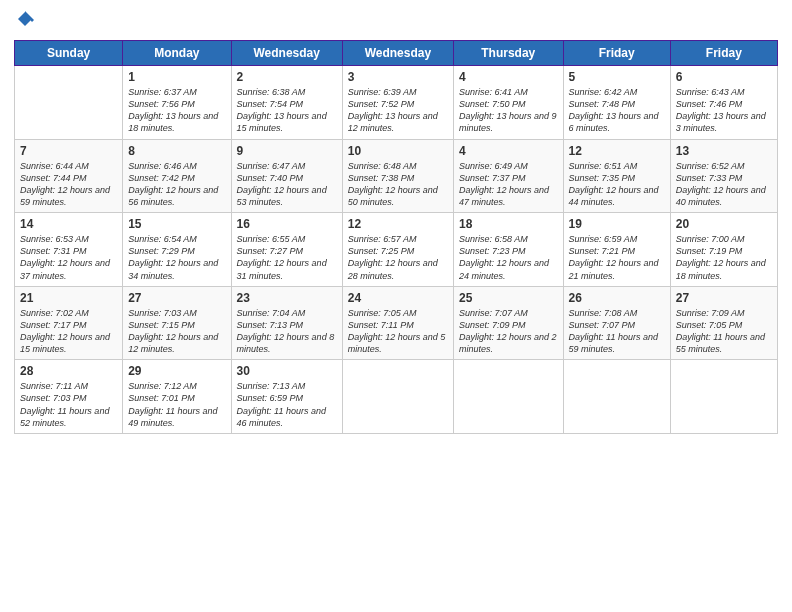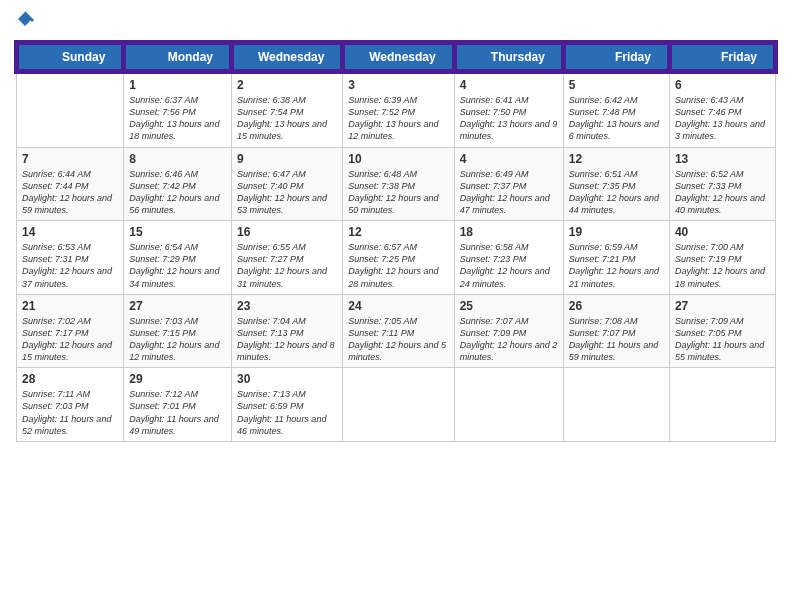--- a/index.html
+++ b/index.html
@@ -56,23 +56,23 @@
     .calendar {
       width: 100%;
       border-collapse: collapse;
       border: 1px solid #ccc;
     }
     .calendar th {
       background: #2a6db5;
       color: #fff;
       font-size: 12px;
       font-weight: bold;
-      text-align: right;
+      text-align: center;
       padding: 5px 16px;
-      border: 5px solid #4c1d95;
+      border: 1px solid #4c1d95;
     }
     .calendar td {
       border: 1px solid #ccc;
       vertical-align: top;
       padding: 4px 5px;
       width: 113px;
       min-height: 80px;
       font-size: 9.5px;
       color: #333;
     }
@@ -211,21 +211,21 @@
           </td>
           <td>
             <span class="day-number">18</span>
             <div class="day-info">Sunrise: 6:58 AM<br>Sunset: 7:23 PM<br>Daylight: 12 hours and 24 minutes.</div>
           </td>
           <td>
             <span class="day-number">19</span>
             <div class="day-info">Sunrise: 6:59 AM<br>Sunset: 7:21 PM<br>Daylight: 12 hours and 21 minutes.</div>
           </td>
           <td>
-            <span class="day-number">40</span>
+            <span class="day-number">20</span>
             <div class="day-info">Sunrise: 7:00 AM<br>Sunset: 7:19 PM<br>Daylight: 12 hours and 18 minutes.</div>
           </td>
         </tr>
         <tr>
           <td>
             <span class="day-number">21</span>
             <div class="day-info">Sunrise: 7:02 AM<br>Sunset: 7:17 PM<br>Daylight: 12 hours and 15 minutes.</div>
           </td>
           <td>
             <span class="day-number">27</span>

